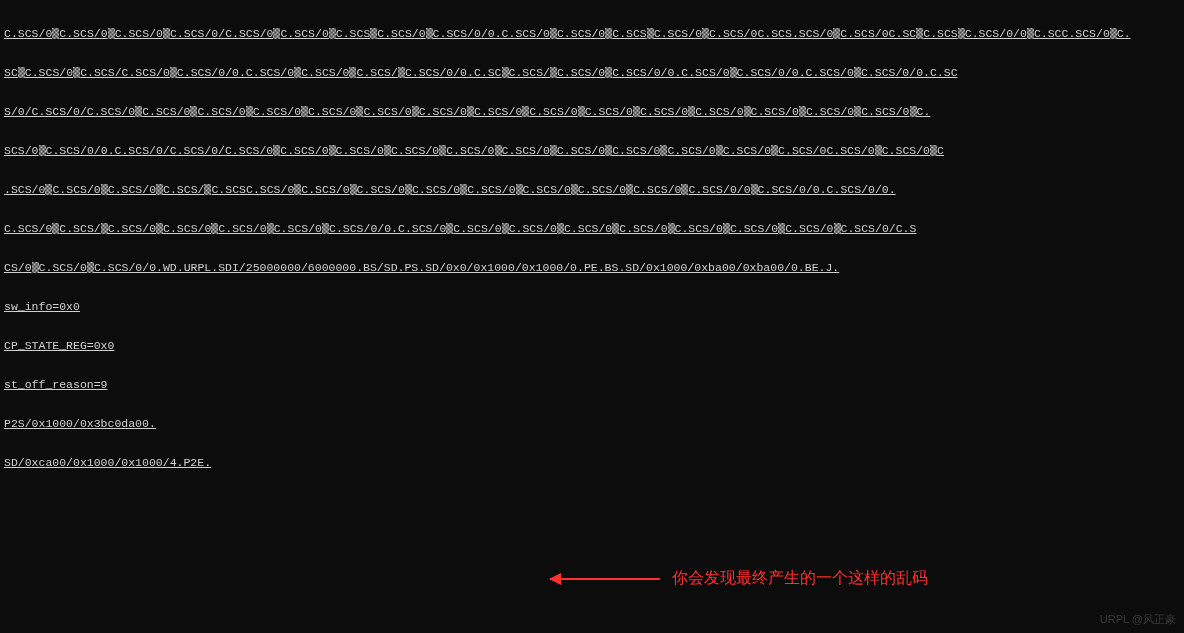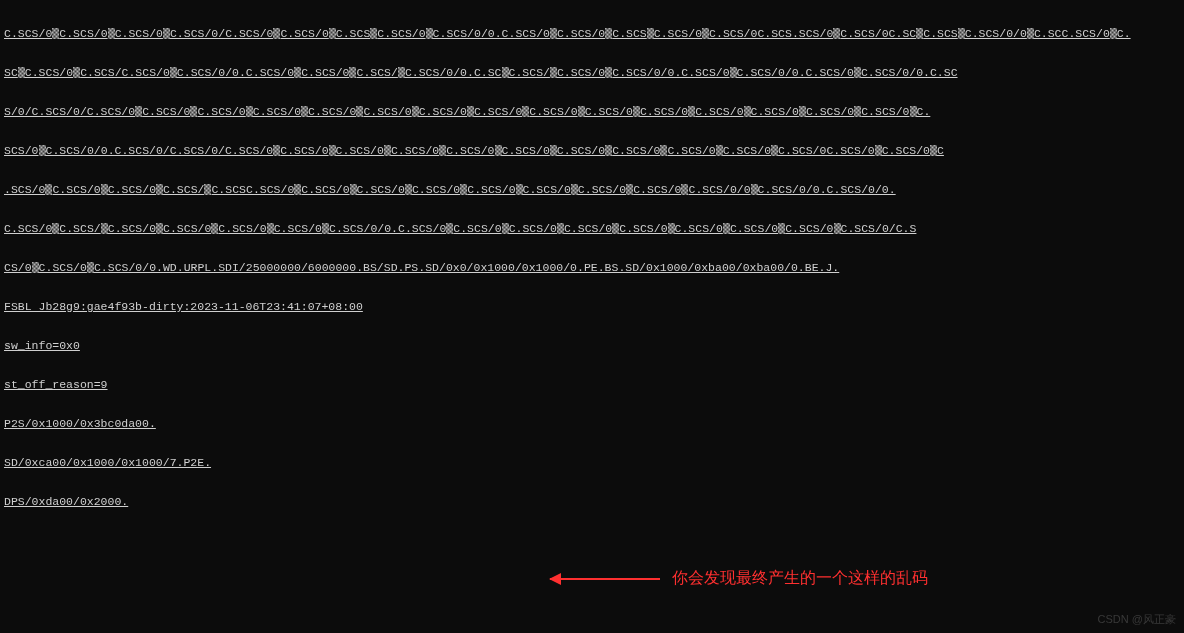--- a/index.html
+++ b/index.html
@@ -77,26 +77,25 @@
 <body>
 
 <div class="terminal">
   <span class="line" id="gl1">C.SCS/0<span class="glyph"></span>C.SCS/0<span class="glyph"></span>C.SCS/0<span class="glyph"></span>C.SCS/0/C.SCS/0<span class="glyph"></span>C.SCS/0<span class="glyph"></span>C.SCS<span class="glyph"></span>C.SCS/0<span class="glyph"></span>C.SCS/0/0.C.SCS/0<span class="glyph"></span>C.SCS/0<span class="glyph"></span>C.SCS<span class="glyph"></span>C.SCS/0<span class="glyph"></span>C.SCS/0C.SCS.SCS/0<span class="glyph"></span>C.SCS/0C.SC<span class="glyph"></span>C.SCS<span class="glyph"></span>C.SCS/0/0<span class="glyph"></span>C.SCC.SCS/0<span class="glyph"></span>C.</span>
   <span class="line" id="gl2">SC<span class="glyph"></span>C.SCS/0<span class="glyph"></span>C.SCS/C.SCS/0<span class="glyph"></span>C.SCS/0/0.C.SCS/0<span class="glyph"></span>C.SCS/0<span class="glyph"></span>C.SCS/<span class="glyph"></span>C.SCS/0/0.C.SC<span class="glyph"></span>C.SCS/<span class="glyph"></span>C.SCS/0<span class="glyph"></span>C.SCS/0/0.C.SCS/0<span class="glyph"></span>C.SCS/0/0.C.SCS/0<span class="glyph"></span>C.SCS/0/0.C.SC</span>
   <span class="line" id="gl3">S/0/C.SCS/0/C.SCS/0<span class="glyph"></span>C.SCS/0<span class="glyph"></span>C.SCS/0<span class="glyph"></span>C.SCS/0<span class="glyph"></span>C.SCS/0<span class="glyph"></span>C.SCS/0<span class="glyph"></span>C.SCS/0<span class="glyph"></span>C.SCS/0<span class="glyph"></span>C.SCS/0<span class="glyph"></span>C.SCS/0<span class="glyph"></span>C.SCS/0<span class="glyph"></span>C.SCS/0<span class="glyph"></span>C.SCS/0<span class="glyph"></span>C.SCS/0<span class="glyph"></span>C.SCS/0<span class="glyph"></span>C.</span>
   <span class="line" id="gl4">SCS/0<span class="glyph"></span>C.SCS/0/0.C.SCS/0/C.SCS/0/C.SCS/0<span class="glyph"></span>C.SCS/0<span class="glyph"></span>C.SCS/0<span class="glyph"></span>C.SCS/0<span class="glyph"></span>C.SCS/0<span class="glyph"></span>C.SCS/0<span class="glyph"></span>C.SCS/0<span class="glyph"></span>C.SCS/0<span class="glyph"></span>C.SCS/0<span class="glyph"></span>C.SCS/0<span class="glyph"></span>C.SCS/0C.SCS/0<span class="glyph"></span>C.SCS/0<span class="glyph"></span>C</span>
   <span class="line" id="gl5">.SCS/0<span class="glyph"></span>C.SCS/0<span class="glyph"></span>C.SCS/0<span class="glyph"></span>C.SCS/<span class="glyph"></span>C.SCSC.SCS/0<span class="glyph"></span>C.SCS/0<span class="glyph"></span>C.SCS/0<span class="glyph"></span>C.SCS/0<span class="glyph"></span>C.SCS/0<span class="glyph"></span>C.SCS/0<span class="glyph"></span>C.SCS/0<span class="glyph"></span>C.SCS/0<span class="glyph"></span>C.SCS/0/0<span class="glyph"></span>C.SCS/0/0.C.SCS/0/0.</span>
   <span class="line" id="gl6">C.SCS/0<span class="glyph"></span>C.SCS/<span class="glyph"></span>C.SCS/0<span class="glyph"></span>C.SCS/0<span class="glyph"></span>C.SCS/0<span class="glyph"></span>C.SCS/0<span class="glyph"></span>C.SCS/0/0.C.SCS/0<span class="glyph"></span>C.SCS/0<span class="glyph"></span>C.SCS/0<span class="glyph"></span>C.SCS/0<span class="glyph"></span>C.SCS/0<span class="glyph"></span>C.SCS/0<span class="glyph"></span>C.SCS/0<span class="glyph"></span>C.SCS/0<span class="glyph"></span>C.SCS/0/C.S</span>
   <span class="line" id="gl7">CS/0<span class="glyph"></span>C.SCS/0<span class="glyph"></span>C.SCS/0/0.WD.URPL.SDI/25000000/6000000.BS/SD.PS.SD/0x0/0x1000/0x1000/0.PE.BS.SD/0x1000/0xba00/0xba00/0.BE.J.</span>
-  <span class="line">FSBL Jb28g9:gae4f93b-dirty:2023-11-06T23:41:07+08:00</span>
   <span class="line">sw_info=0x0</span>
+  <span class="line">CP_STATE_REG=0x0</span>
   <span class="line">st_off_reason=9</span>
   <span class="line">P2S/0x1000/0x3bc0da00.</span>
-  <span class="line">SD/0xca00/0x1000/0x1000/7.P2E.</span>
-  <span class="line">DPS/0xda00/0x2000.</span>
+  <span class="line">SD/0xca00/0x1000/0x1000/4.P2E.</span>
   
   
   
   
   
   
   
   
   
   
@@ -112,13 +111,13 @@
   
   
   
 </div>
 
 <div class="annotation">
   <div class="arrow"></div>
   <span>你会发现最终产生的一个这样的乱码</span>
 </div>
 
-<div class="watermark">CSDN @风正豪</div>
+<div class="watermark">URPL @风正豪</div>
 
 </body></html>

